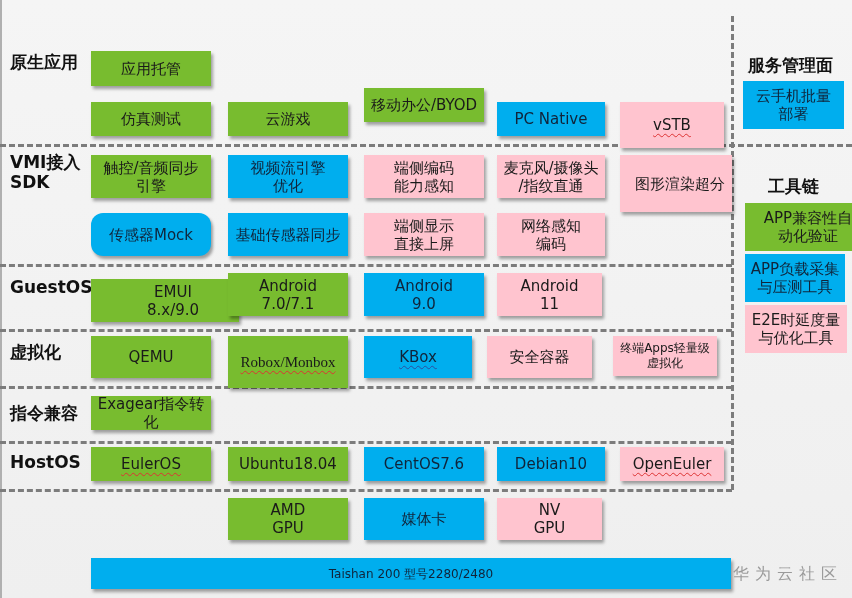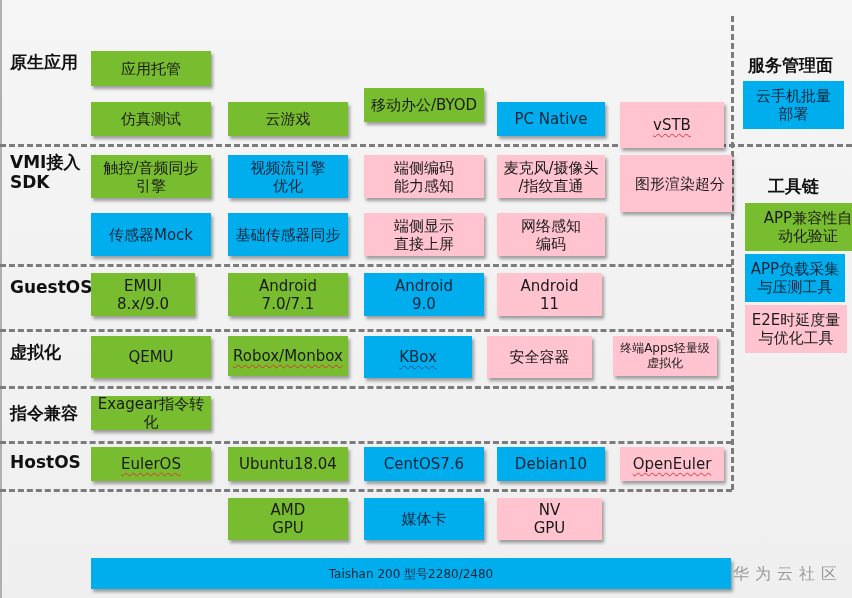--- a/index.html
+++ b/index.html
@@ -50,38 +50,38 @@
   <div class="box g" style="left:91px;top:155px;width:120px;height:43px;">触控/音频同步
 引擎</div>
   <div class="box b" style="left:228px;top:155px;width:120px;height:43px;">视频流引擎
 优化</div>
   <div class="box p" style="left:364px;top:155px;width:120px;height:43px;">端侧编码
 能力感知</div>
   <div class="box p" style="left:497px;top:155px;width:108px;height:43px;">麦克风/摄像头
 /指纹直通</div>
   <div class="box p" style="left:620px;top:155px;width:104px;height:57px;padding-left:8px;">图形渲染超分</div>
 
-  <div class="box b" style="left:91px;top:213px;width:120px;height:43px;">传感器Mock</div>
+  <div class="box b" style="left:91px;top:213px;width:120px;height:43px;border-radius:12px;">传感器Mock</div>
   <div class="box b" style="left:228px;top:213px;width:120px;height:43px;">基础传感器同步</div>
   <div class="box p" style="left:364px;top:213px;width:120px;height:43px;">端侧显示
 直接上屏</div>
   <div class="box p" style="left:497px;top:213px;width:108px;height:43px;">网络感知
 编码</div>
 
-  <div class="box g" style="left:91px;top:273px;width:104px;height:43px;">EMUI
+  <div class="box g" style="left:91px;top:279px;width:132px;height:43px;padding-left:16px;">EMUI
 8.x/9.0</div>
   <div class="box g" style="left:228px;top:273px;width:120px;height:43px;">Android
 7.0/7.1</div>
   <div class="box b" style="left:364px;top:273px;width:120px;height:43px;">Android
 9.0</div>
   <div class="box p" style="left:497px;top:273px;width:105px;height:43px;">Android
 11</div>
 
   <div class="box g" style="left:91px;top:336px;width:120px;height:42px;">QEMU</div>
-  <div class="box g" style="left:228px;top:336px;width:120px;height:40px;"><span class="wavy">Robox/Monbox</span></div>
+  <div class="box g" style="left:228px;top:336px;width:120px;height:52px;font-family:Liberation Serif, serif;"><span class="wavy">Robox/Monbox</span></div>
   <div class="box b" style="left:364px;top:336px;width:108px;height:42px;"><span class="wavyb">KBox</span></div>
   <div class="box p" style="left:487px;top:336px;width:105px;height:42px;">安全容器</div>
   <div class="box p sm" style="left:613px;top:336px;width:104px;height:40px;">终端Apps轻量级
 虚拟化</div>
 
   <div class="box g" style="left:91px;top:396px;width:120px;height:34px;">Exagear指令转化</div>
 
   <div class="box g" style="left:91px;top:447px;width:120px;height:34px;"><span class="wavy">EulerOS</span></div>
   <div class="box g" style="left:228px;top:447px;width:120px;height:34px;">Ubuntu18.04</div>
   <div class="box b" style="left:364px;top:447px;width:120px;height:34px;">CentOS7.6</div>

